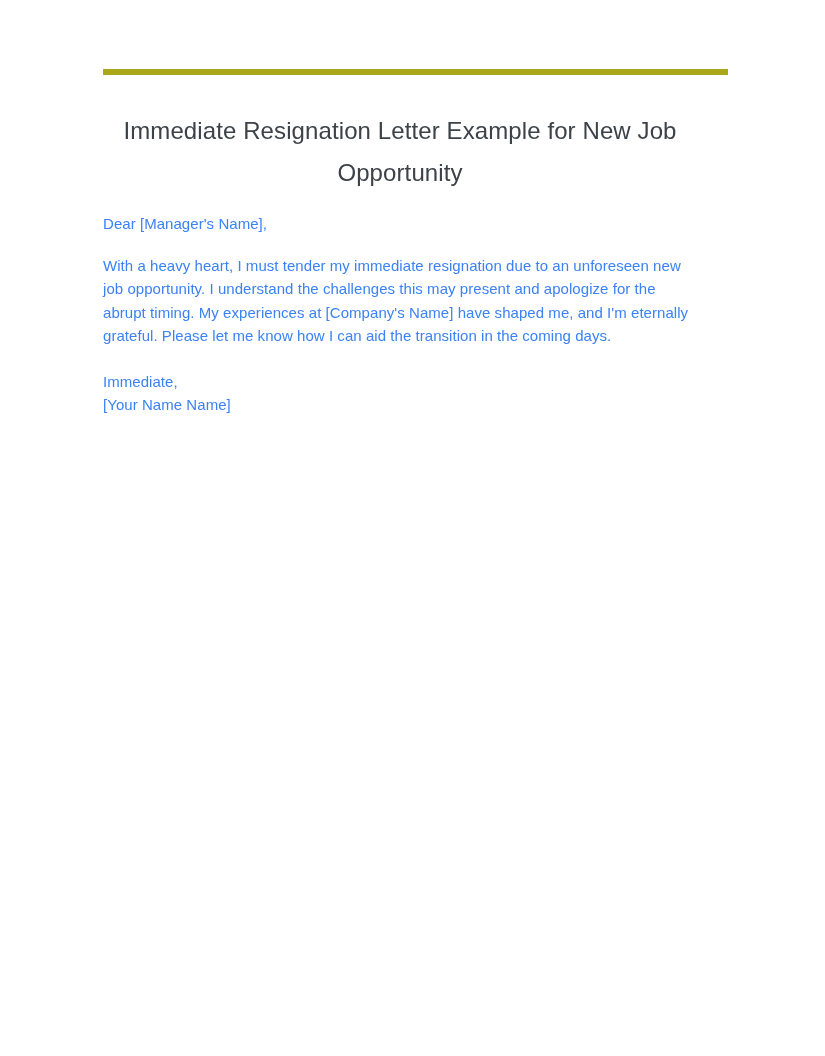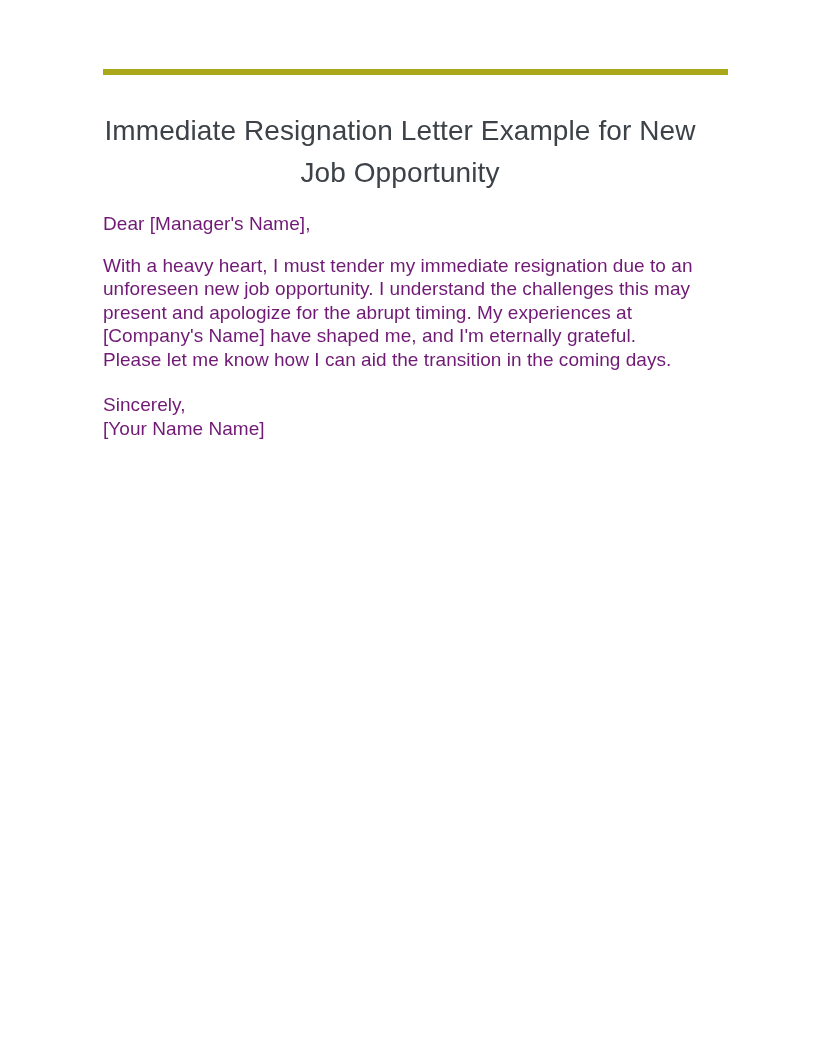--- a/index.html
+++ b/index.html
@@ -33,37 +33,37 @@
   .accent-bar {
     margin-top: 69px;
     height: 6px;
     width: 625px;
     background: #aaa818;
   }
 
   .doc-title {
     margin: 0;
     padding-top: 35px;
-    font-size: 28px;
+    font-size: 24px;
     font-weight: 400;
     line-height: 42px;
     text-align: center;
     color: #3c4248;
     letter-spacing: 0.1px;
   }
 
   .letter-body {
     padding-top: 18px;
   }
 
   .letter-body p {
     margin: 0 0 22px 0;
-    font-size: 19px;
+    font-size: 15px;
     line-height: 23.5px;
-    color: #701a75;
+    color: #3b82f6;
     letter-spacing: 0.05px;
   }
 
   .letter-body p.salutation {
     margin-bottom: 18px;
   }
 
   .letter-body p.closing {
     margin-bottom: 0;
   }
@@ -83,19 +83,19 @@
 
     <h1 class="doc-title">Immediate Resignation Letter Example for New Job Opportunity</h1>
 
     <div class="letter-body">
 
       <p class="salutation">Dear [Manager's Name],</p>
 
       <p class="paragraph">With a heavy heart, I must tender my immediate resignation due to an unforeseen new job opportunity. I understand the challenges this may present and apologize for the abrupt timing. My experiences at [Company's Name] have shaped me, and I'm eternally grateful. Please let me know how I can aid the transition in the coming days.</p>
 
       <p class="closing">
-        <span class="closing-line">Sincerely,</span>
+        <span class="closing-line">Immediate,</span>
         <span class="closing-line">[Your Name Name]</span>
       </p>
 
     </div>
   </div>
 </div>
 
 </body></html>

